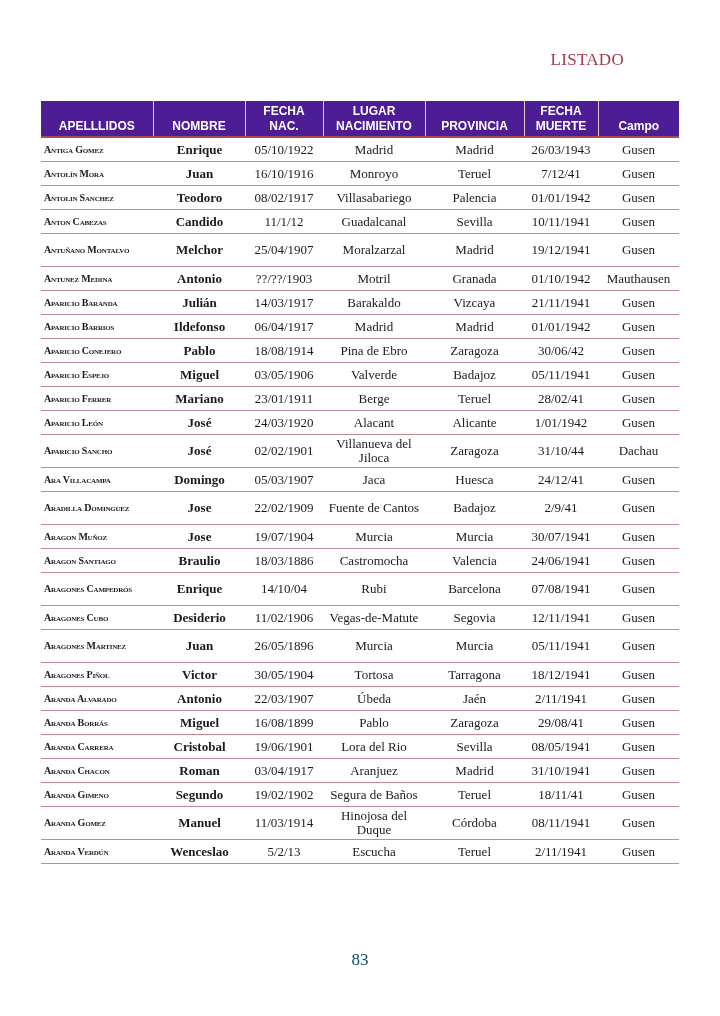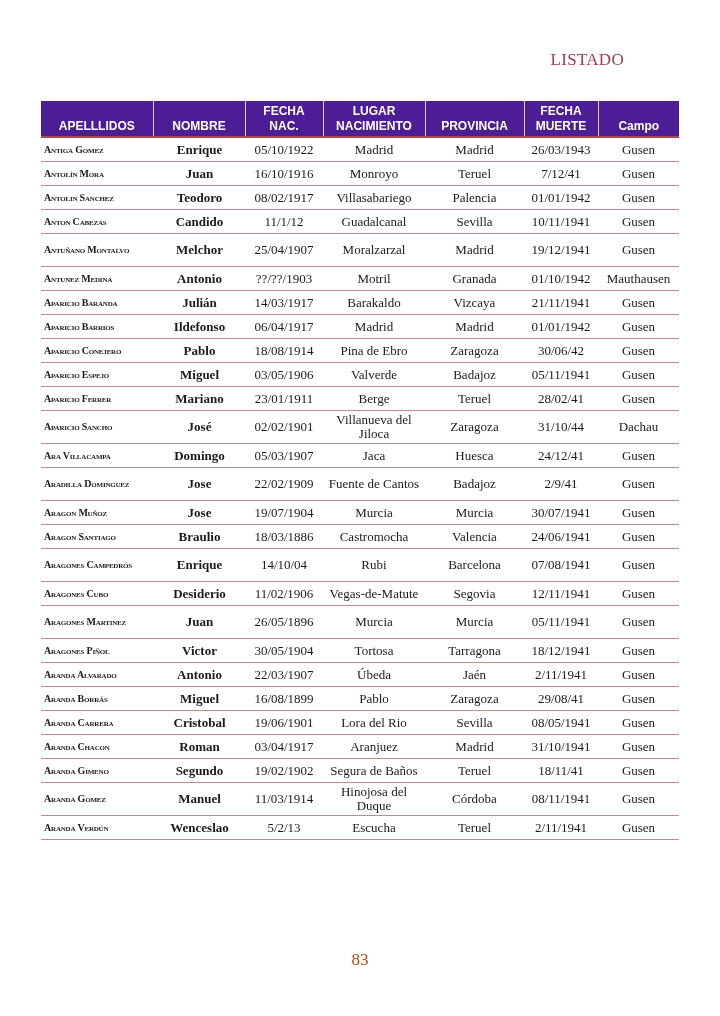--- a/index.html
+++ b/index.html
@@ -7,21 +7,21 @@
   .section-title { position: absolute; top: 50px; right: 96px; font-size: 17px; color: #a33a4a; letter-spacing: 0.3px; }
   table.list { position: absolute; top: 101px; left: 41px; width: 638px; border-collapse: collapse; table-layout: fixed; }
   table.list th { background: #4c1d95; color: #ffffff; font-family: "Liberation Sans", "DejaVu Sans", sans-serif; font-weight: bold; font-size: 12px; line-height: 15px; vertical-align: bottom; padding: 2px 3px 2px 3px; height: 31px; border-right: 1px solid #e8c9cb; border-bottom: 2px solid #a8484f; }
   table.list th:last-child { border-right: none; }
   table.list th.left { text-align: center; }
   table.list th.center { text-align: center; }
   table.list td { font-size: 13px; line-height: 14px; padding: 0 2px; height: 23px; border-bottom: 1.5px solid #c58a8f; vertical-align: middle; text-align: center; }
   table.list tr.tall td { height: 32px; }
   table.list td.surname { text-align: left; font-weight: bold; font-variant: small-caps; font-size: 10px; padding-left: 3px; letter-spacing: -0.2px; }
   table.list td.name { text-align: center; font-weight: bold; padding-left: 3px; }
-  .page-number { position: absolute; top: 950px; left: 0; width: 720px; text-align: center; font-size: 17px; color: #c2410c; }
+  .page-number { position: absolute; top: 950px; left: 0; width: 720px; text-align: center; font-size: 17px; color: #0c4a6e; }
 </style>
 </head>
 <body>
 
 <div class="section-title">LISTADO</div>
 
 <table class="list">
   <colgroup>
     <col style="width:112px">
     <col style="width:92px">
@@ -135,20 +135,29 @@
       </tr>
       <tr>
         <td class="surname">Aparicio Ferrer</td>
         <td class="name">Mariano</td>
         <td>23/01/1911</td>
         <td>Berge</td>
         <td>Teruel</td>
         <td>28/02/41</td>
         <td>Gusen</td>
       </tr>
+      <tr>
+        <td class="surname">Aparicio León</td>
+        <td class="name">José</td>
+        <td>24/03/1920</td>
+        <td>Alacant</td>
+        <td>Alicante</td>
+        <td>1/01/1942</td>
+        <td>Gusen</td>
+      </tr>
       <tr class="tall">
         <td class="surname">Aparicio Sancho</td>
         <td class="name">José</td>
         <td>02/02/1901</td>
         <td>Villanueva del Jiloca</td>
         <td>Zaragoza</td>
         <td>31/10/44</td>
         <td>Dachau</td>
       </tr>
       <tr>

